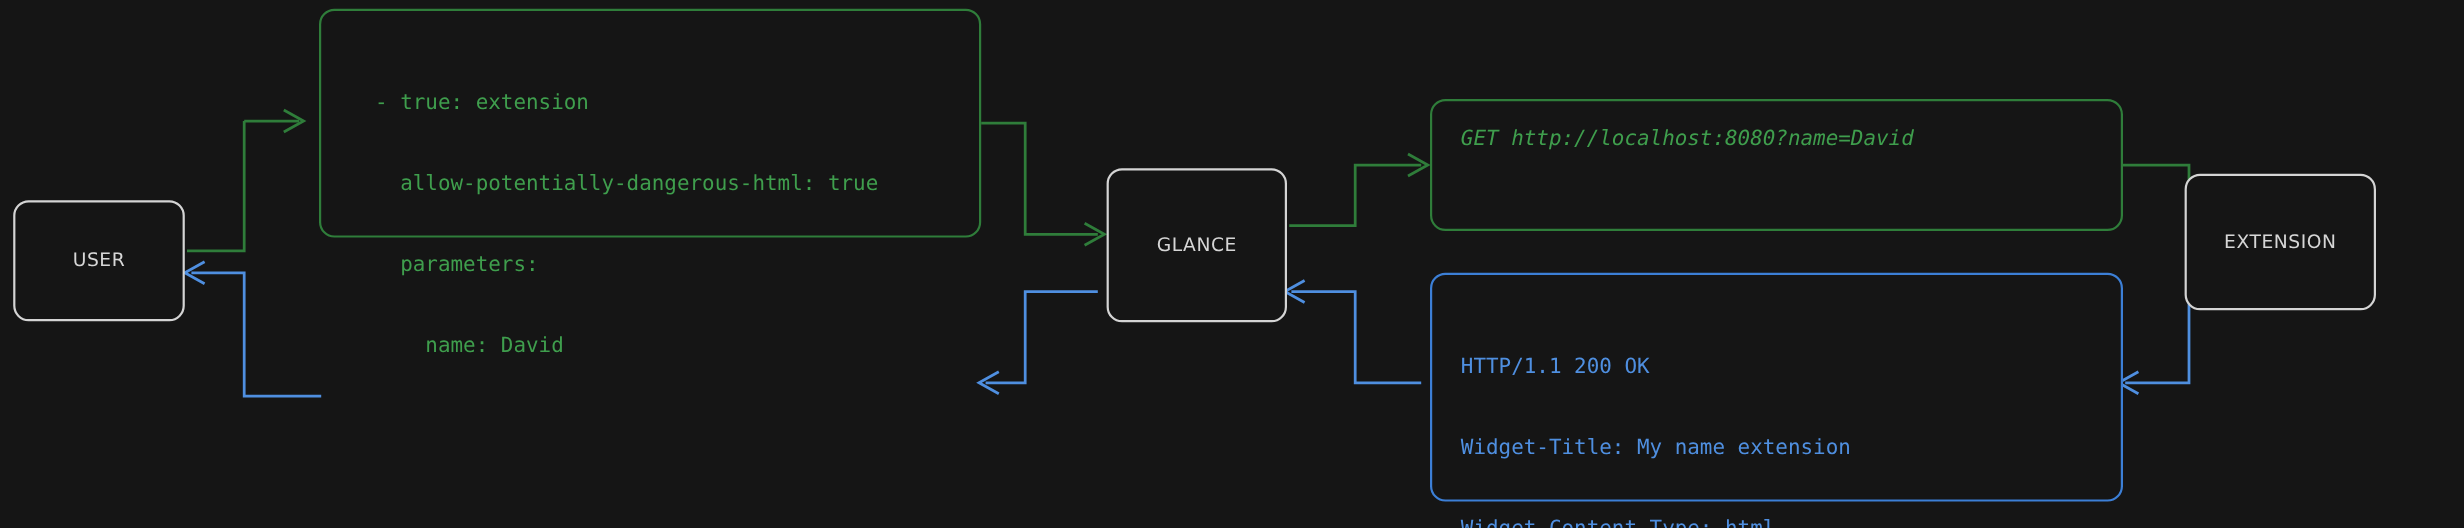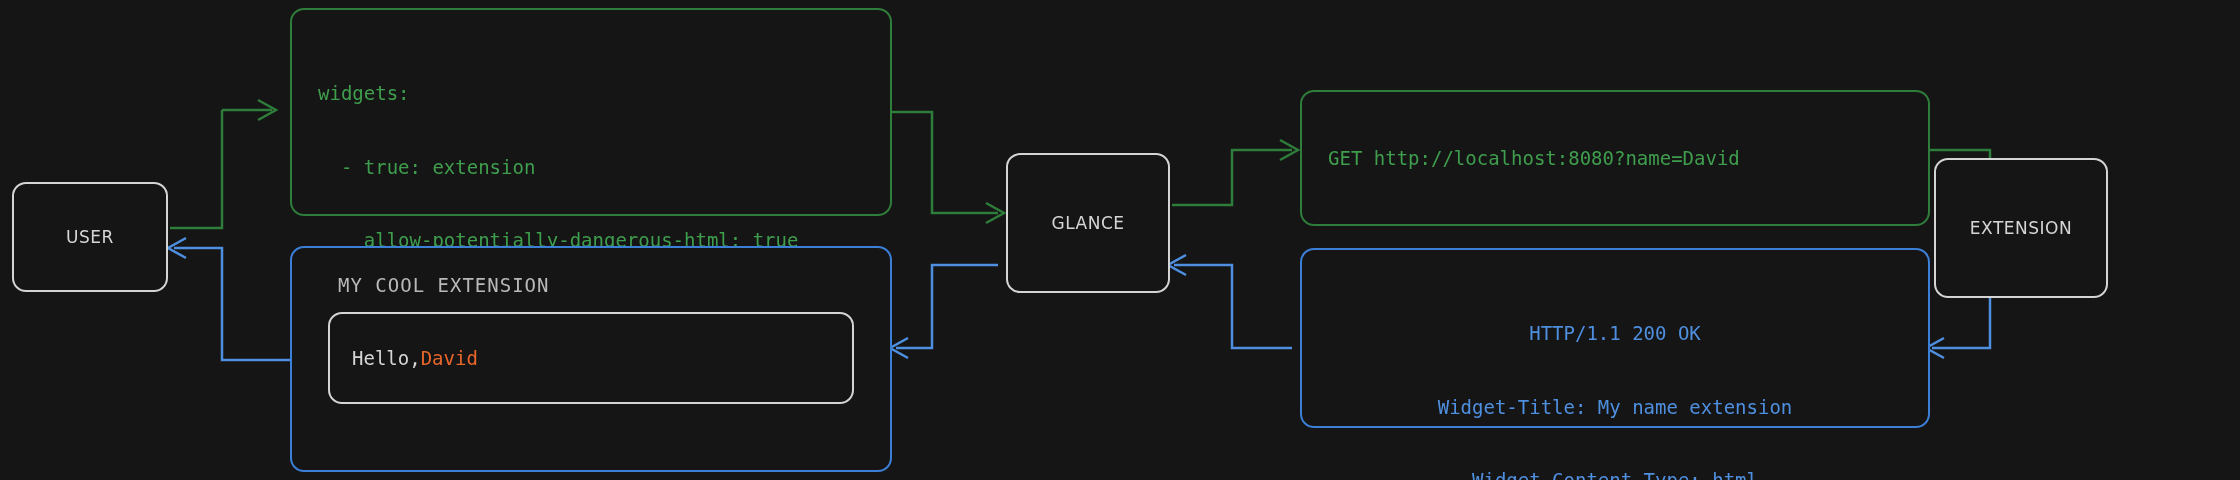--- a/index.html
+++ b/index.html
@@ -143,45 +143,37 @@
   </svg>
 
   <div class="node" style="left:1006px; top:153px; width:164px; height:140px;">
     <span>GLANCE</span>
   </div>
 
   <div class="node" style="left:12px; top:182px; width:156px; height:110px;">
     <span>USER</span>
   </div>
 
-  <div class="node" style="left:1934px; top:158px; width:174px; height:140px;">
+  <div class="node" style="left:1986px; top:158px; width:174px; height:124px;">
     <span>EXTENSION</span>
   </div>
 
   <div class="codebox green" style="left:290px; top:8px; width:602px; height:208px;">
-    <div>widgets:</div>
     <div>  - true: extension</div>
     <div>    allow-potentially-dangerous-html: true</div>
     <div>    parameters:</div>
     <div>      name: David</div>
   </div>
 
-  <div class="codebox green" style="left:1300px; top:90px; width:630px; height:136px; display:flex; align-items:center;">
+  <div class="codebox green" style="left:1300px; top:90px; width:630px; height:120px; display:flex; align-items:flex-start;font-style:italic;">
     <div>GET http://localhost:8080?name=David</div>
   </div>
 
-  <div class="codebox blue" style="left:1300px; top:248px; width:630px; height:180px;text-align:center;">
+  <div class="codebox blue" style="left:1300px; top:248px; width:630px; height:208px;">
     <div>HTTP/1.1 200 OK</div>
     <div>Widget-Title: My name extension</div>
     <div>Widget-Content-Type: html</div>
     
     
   </div>
 
-  <div class="widgetbox" style="left:290px; top:246px; width:602px; height:226px;">
-    <div class="widget-title">MY COOL EXTENSION</div>
-    <div class="widget-card">
-      <span>Hello, </span>
-        <span class="accent">David</span>
-    </div>
-  </div>
 
 </div>
 
 </body></html>

